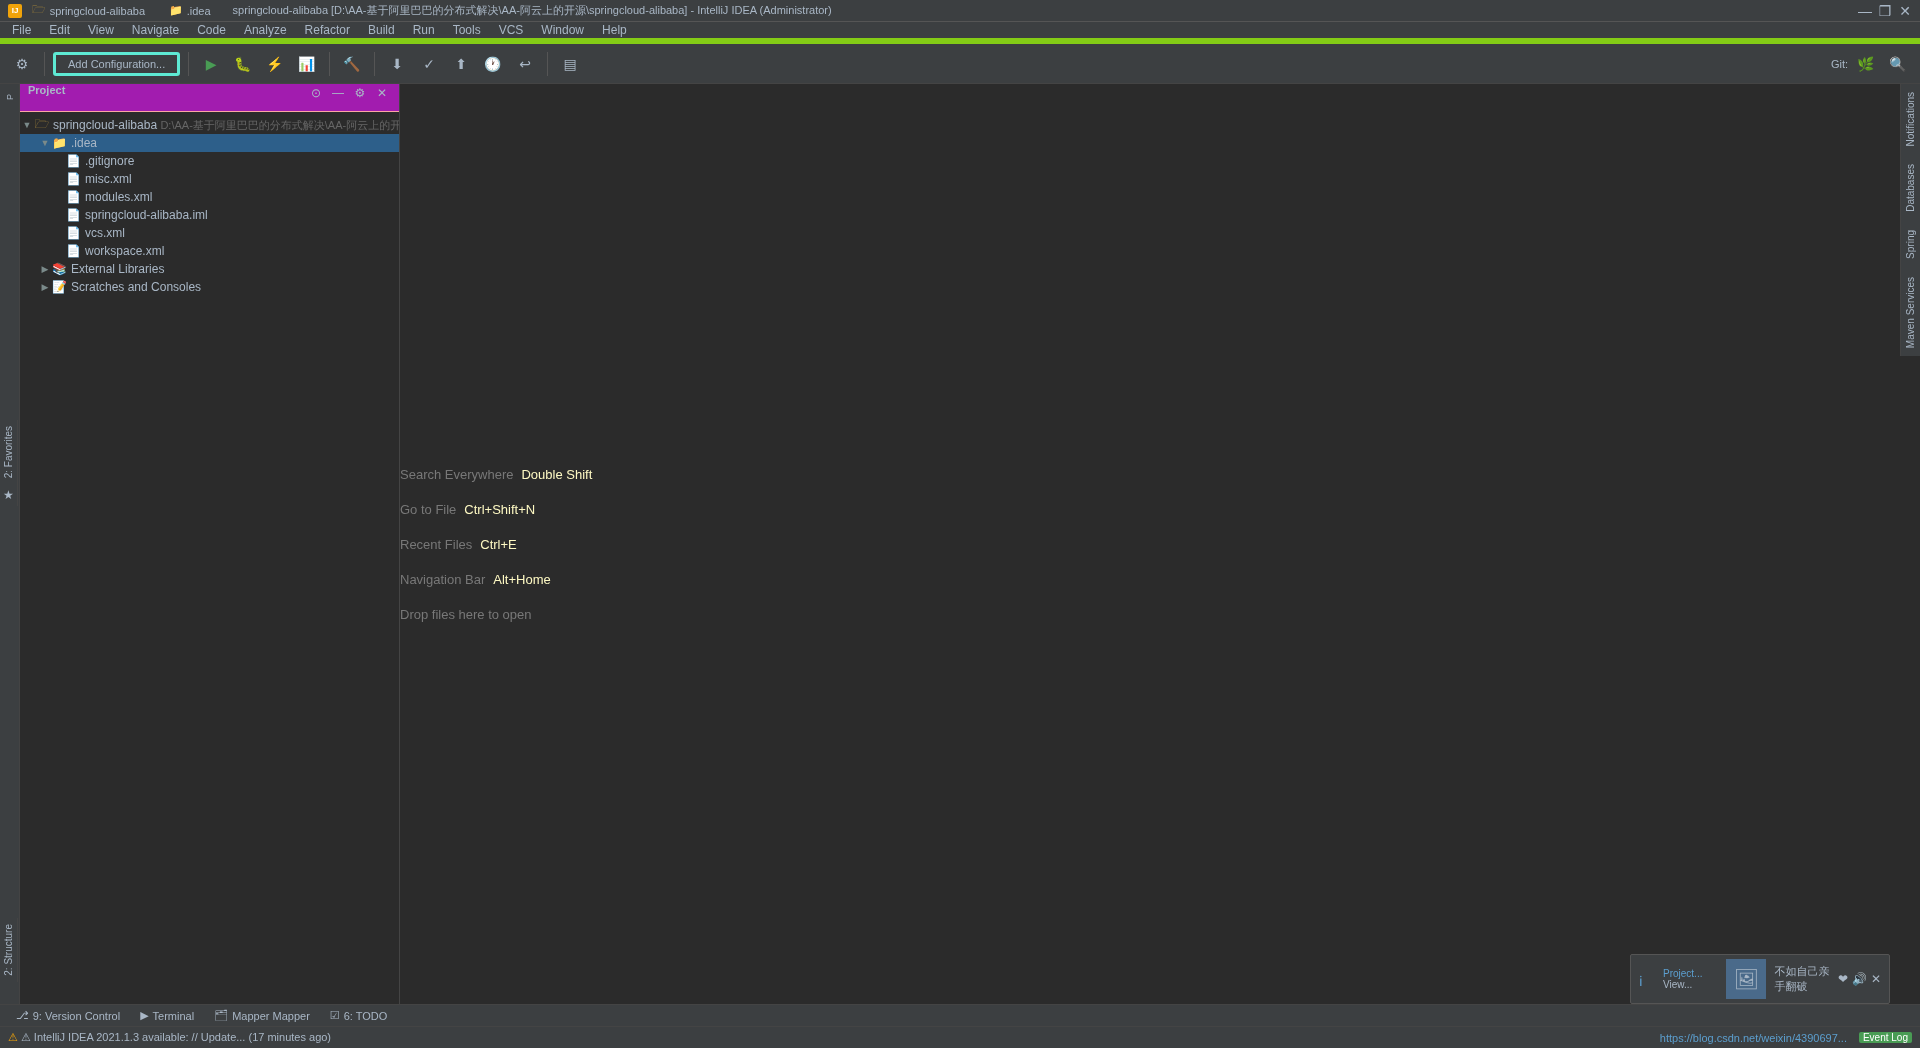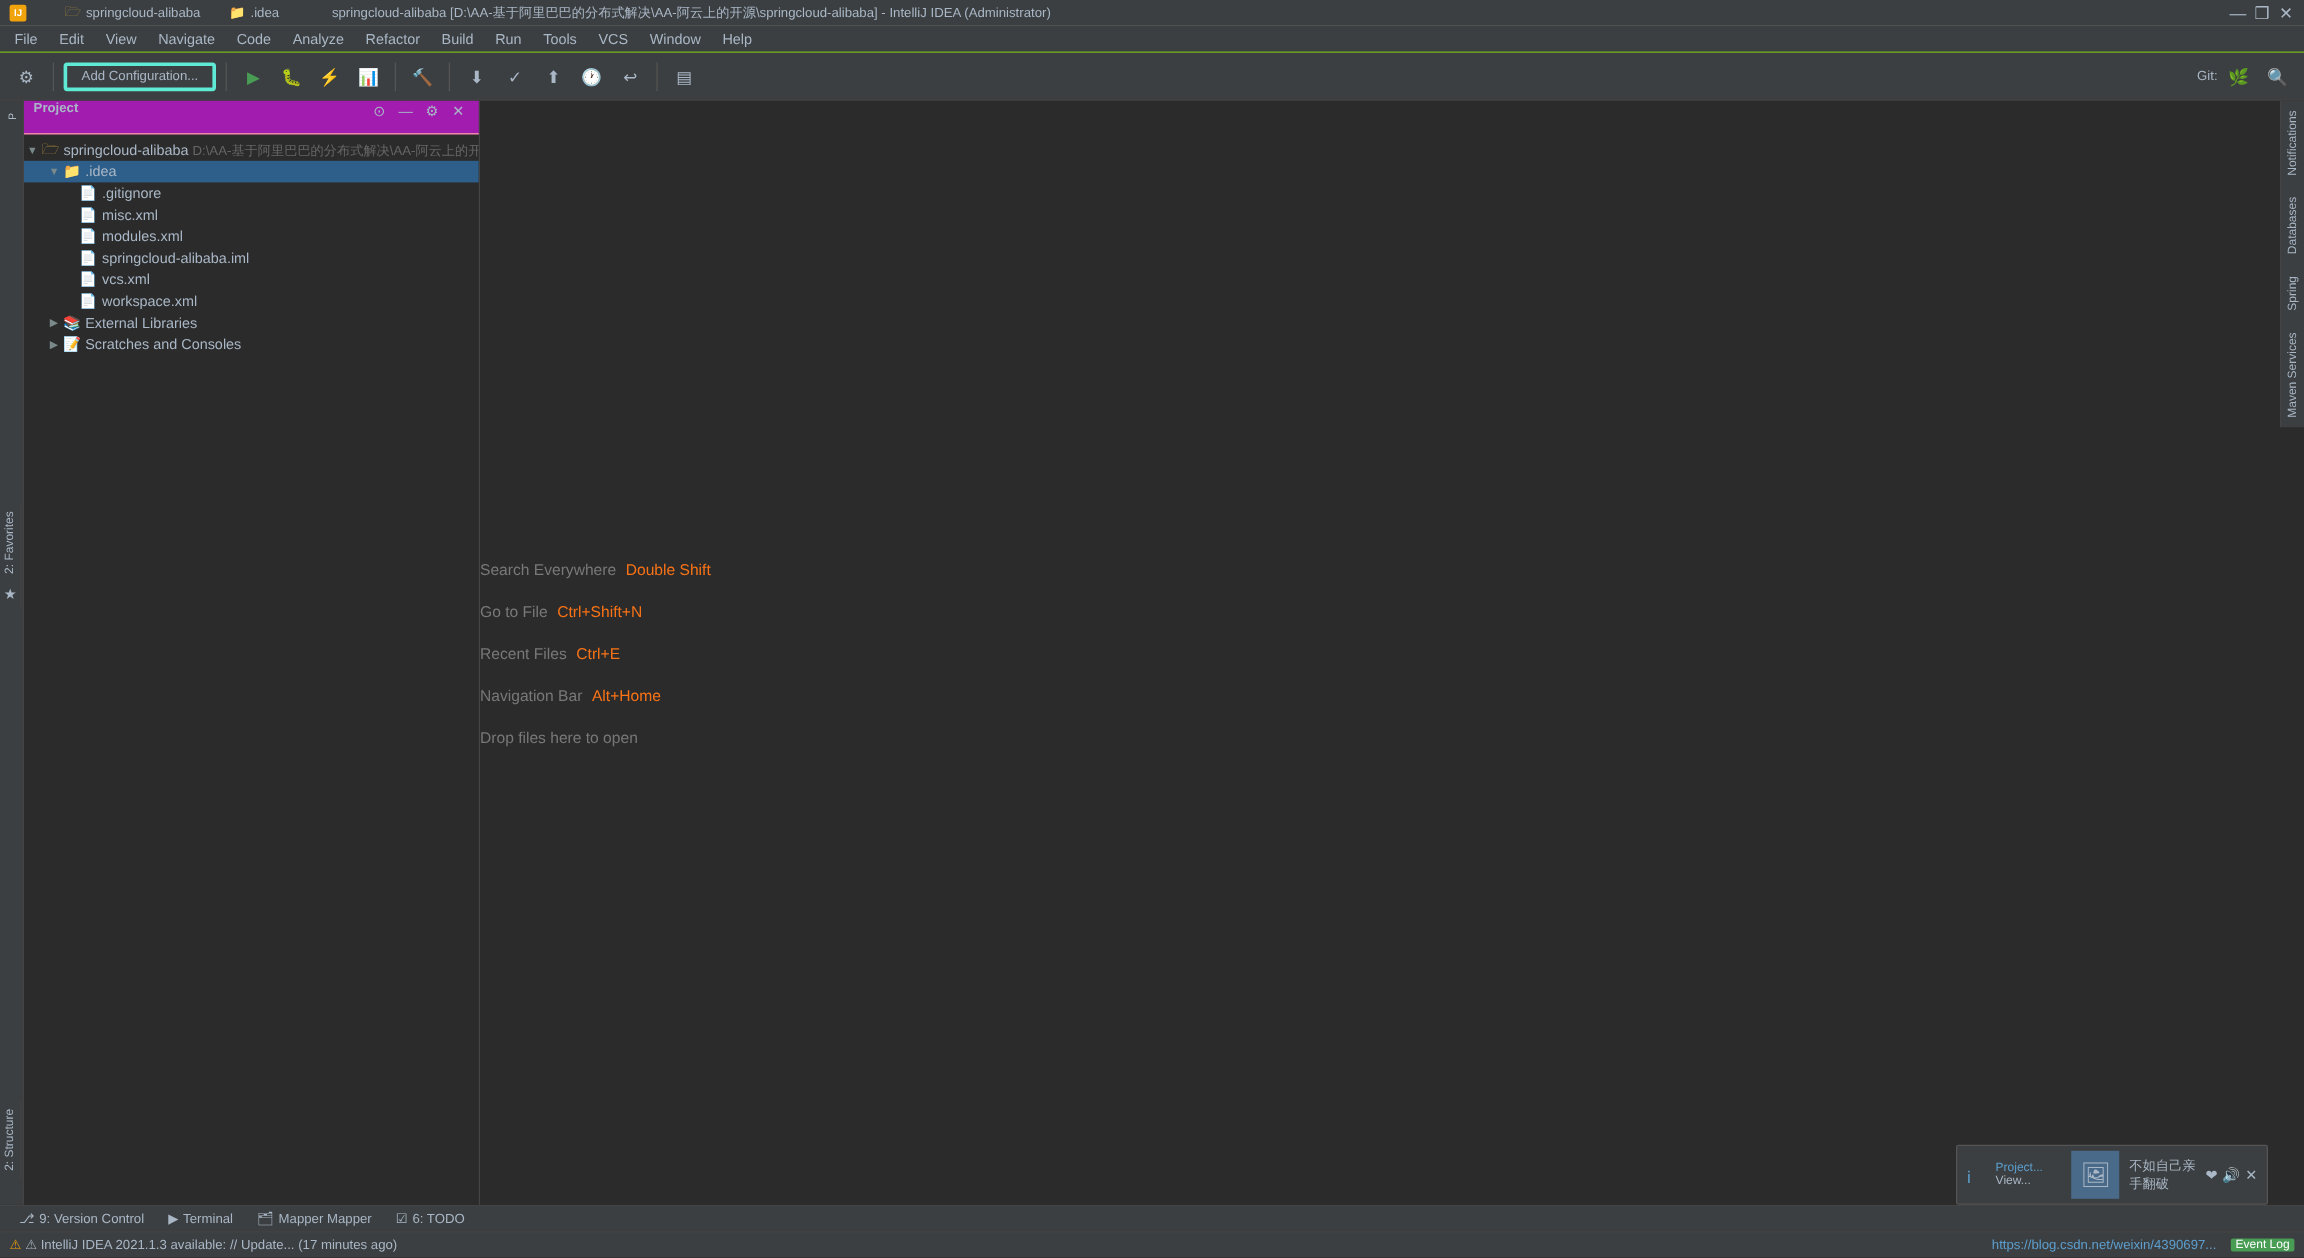--- a/index.html
+++ b/index.html
@@ -20,21 +20,21 @@
       background: #3c3f41;
       display: flex;
       align-items: center;
       justify-content: space-between;
       padding: 0 8px;
       border-bottom: 1px solid #555;
     }
     #title-bar-left {
       display: flex;
       align-items: center;
-      gap: 22px;
+      gap: 0;
     }
     #title-bar-icon {
       width: 14px;
       height: 14px;
       background: #f0a30a;
       border-radius: 2px;
       display: flex; align-items: center; justify-content: center;
       font-size: 9px;
       color: #000;
       font-weight: bold;
@@ -72,21 +72,21 @@
     }
 
     
     #menu-bar {
       height: 22px;
       background: #3c3f41;
       display: flex;
       align-items: center;
       padding: 0 4px;
       gap: 2px;
-      border-bottom: 1px solid #84cc16;
+      border-bottom: 6px solid #84cc16;
     }
     .menu-item {
       padding: 2px 8px;
       font-size: 12px;
       color: #a9b7c6;
       cursor: pointer;
     }
 
     
     #toolbar {
@@ -247,21 +247,21 @@
       flex-direction: column;
       gap: 20px;
     }
     .hint-row {
       display: flex;
       align-items: center;
       gap: 8px;
       font-size: 13px;
     }
     .hint-text { color: #787878; }
-    .hint-shortcut { color: #f97316; }
+    .hint-shortcut { color: #fef9c3; }
     .hint-drop { color: #787878; font-size: 13px; }
     .right-sidebar-label {
       writing-mode: vertical-rl;
       text-orientation: mixed;
       transform: rotate(180deg);
       font-size: 10px;
       color: #a9b7c6;
       padding: 8px 2px;
       cursor: pointer;
       white-space: nowrap;

